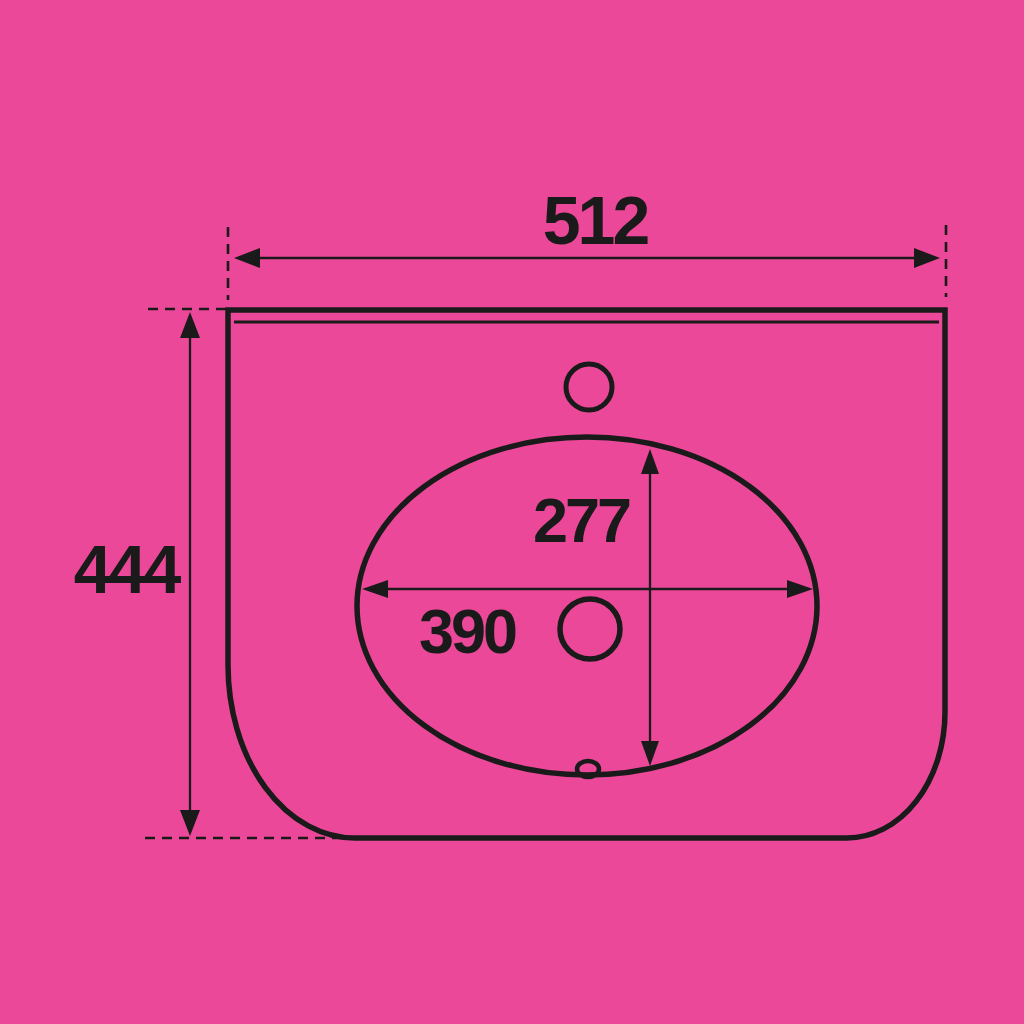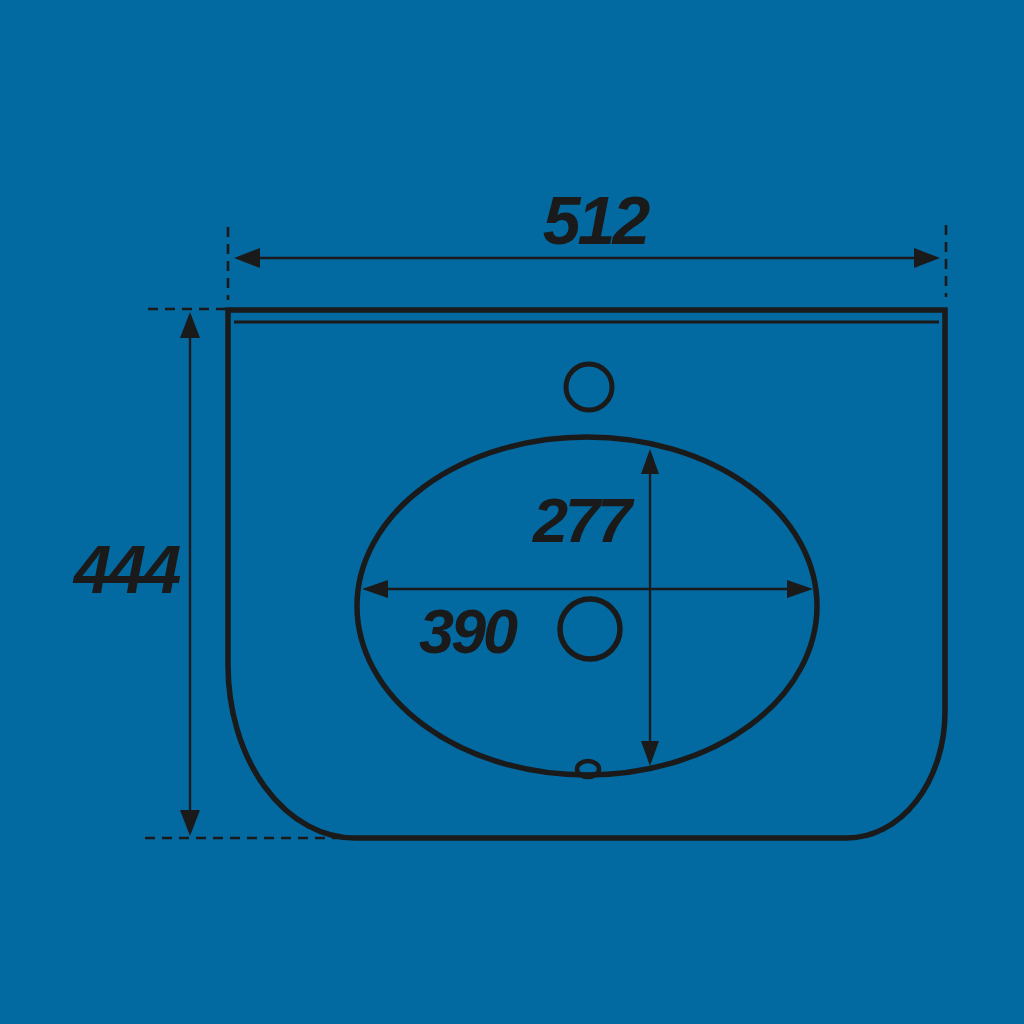--- a/index.html
+++ b/index.html
@@ -4,23 +4,22 @@
 <style>
   html, body {
     margin: 0;
     padding: 0;
     background: #ffffff;
   }
   .canvas {
     position: relative;
     width: 1024px;
     height: 1024px;
-    background: #0369a1;
+    background: #ec4899;
     overflow: hidden;
-    font-style: italic;
   }
   svg { display: block; }
   .stroke {
     fill: none;
     stroke: #1a1a1a;
   }
   .outline   { stroke-width: 5.5; stroke-linejoin: miter; }
   .rim-line  { stroke-width: 2.8; }
   .hole      { stroke-width: 5; }
   .hole-lg   { stroke-width: 5.5; }

